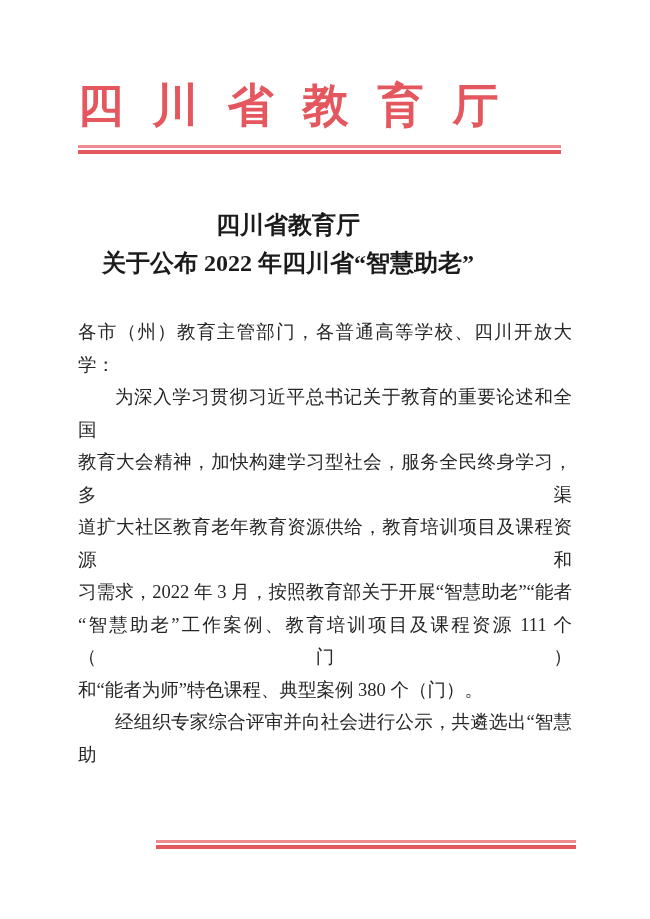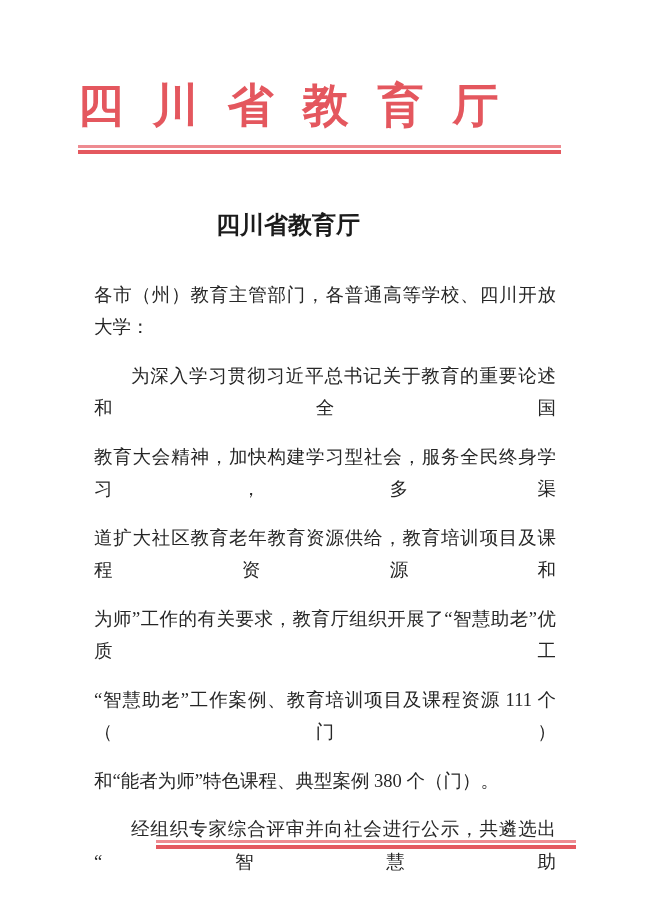--- a/index.html
+++ b/index.html
@@ -58,21 +58,21 @@
   }
   
   .doc-body {
     width: 494px;
     margin: 34px 0 0 78px;
     font-size: 18.5px;
     line-height: 32.5px;
     color: #262626;
   }
   .doc-body p {
-    margin: 16px;
+    margin: 0;
     text-align: justify;
   }
   .doc-body p.j {
     text-align-last: justify;
   }
   .doc-body p.indent {
     text-indent: 2em;
   }
 </style>
 </head>
@@ -83,30 +83,31 @@
   <header>
     <h1 class="agency">四川省教育厅</h1>
     <div class="rule head-rule">
       <div class="thin"></div>
       <div class="thick"></div>
     </div>
   </header>
 
   <section class="doc-title">
     <div>四川省教育厅</div>
+    <div>关于公布 2022 年四川省“智慧助老”</div>
   </section>
 
   <section class="doc-body">
     <p class="line">各市（州）教育主管部门，各普通高等学校、四川开放大学：</p>
 
     <div class="para">
       <p class="line indent j">为深入学习贯彻习近平总书记关于教育的重要论述和全国</p>
       <p class="line j">教育大会精神，加快构建学习型社会，服务全民终身学习，多渠</p>
       <p class="line j">道扩大社区教育老年教育资源供给，教育培训项目及课程资源和</p>
-      <p class="line j">为师”工作的有关要求，教育厅组织开展了“智慧助老”优质工</p>
+      <p class="line j">习需求，2022 年 3 月，按照教育部关于开展“智慧助老”“能者</p>
       <p class="line j">“智慧助老”工作案例、教育培训项目及课程资源 111 个（门）</p>
       <p class="line">和“能者为师”特色课程、典型案例 380 个（门）。</p>
     </div>
 
     <div class="para">
       <p class="line indent j">经组织专家综合评审并向社会进行公示，共遴选出“智慧助</p>
 
     </div>
   </section>
 

